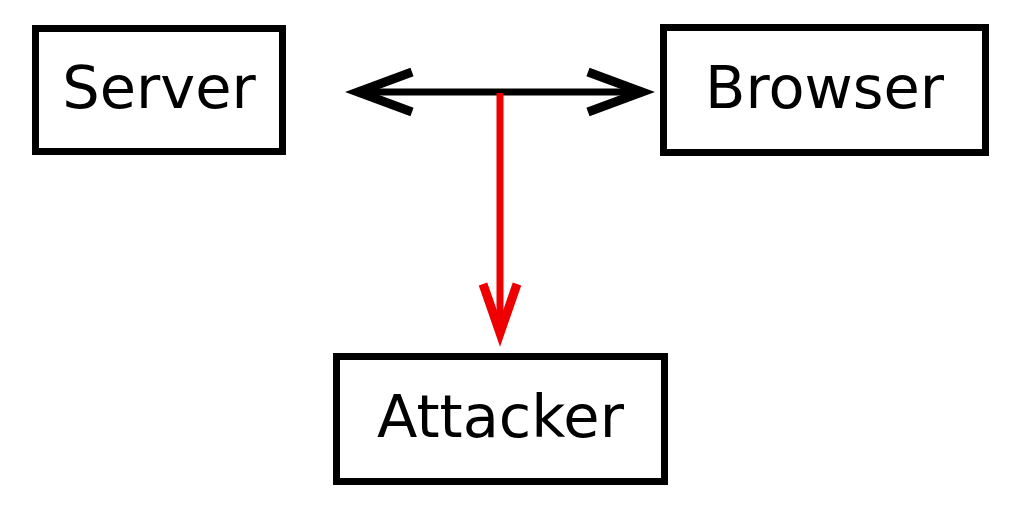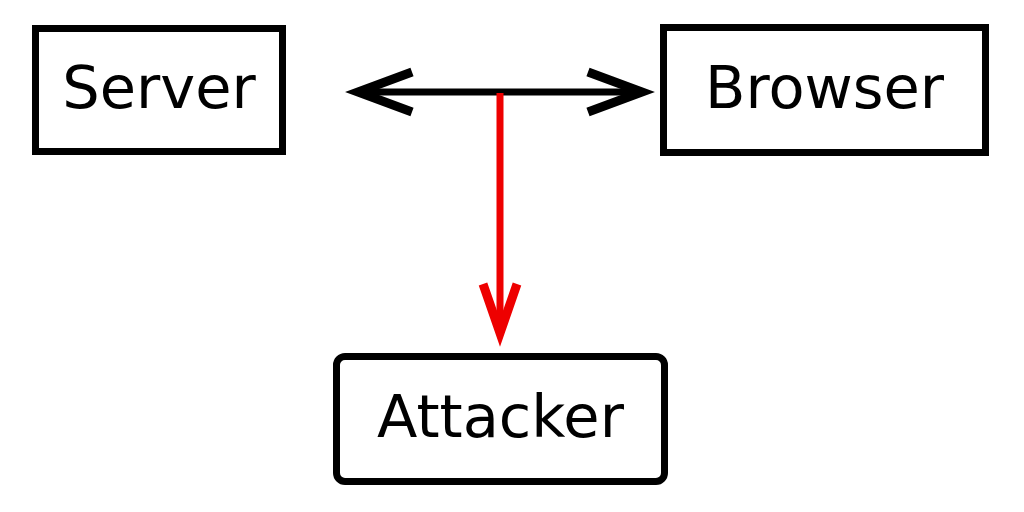--- a/index.html
+++ b/index.html
@@ -25,21 +25,21 @@
   }
   .node-label {
     font-size: 59px;
     color: var(--label-color, #000000);
     line-height: 1;
     white-space: nowrap;
     padding-bottom: 6px;
   }
   .box-server   { left: 32px;  top: 25px;  width: 254px; height: 130px; }
   .box-browser  { left: 660px; top: 24px;  width: 329px; height: 132px; }
-  .box-attacker { left: 333px; top: 353px; width: 335px; height: 132px; border-radius: 12px; }
+  .box-attacker { left: 333px; top: 353px; width: 335px; height: 132px; }
   .edges-layer {
     position: absolute;
     left: 0; top: 0;
     width: 1024px;
     height: 512px;
     pointer-events: none;
   }
 </style>
 </head>
 <body>

